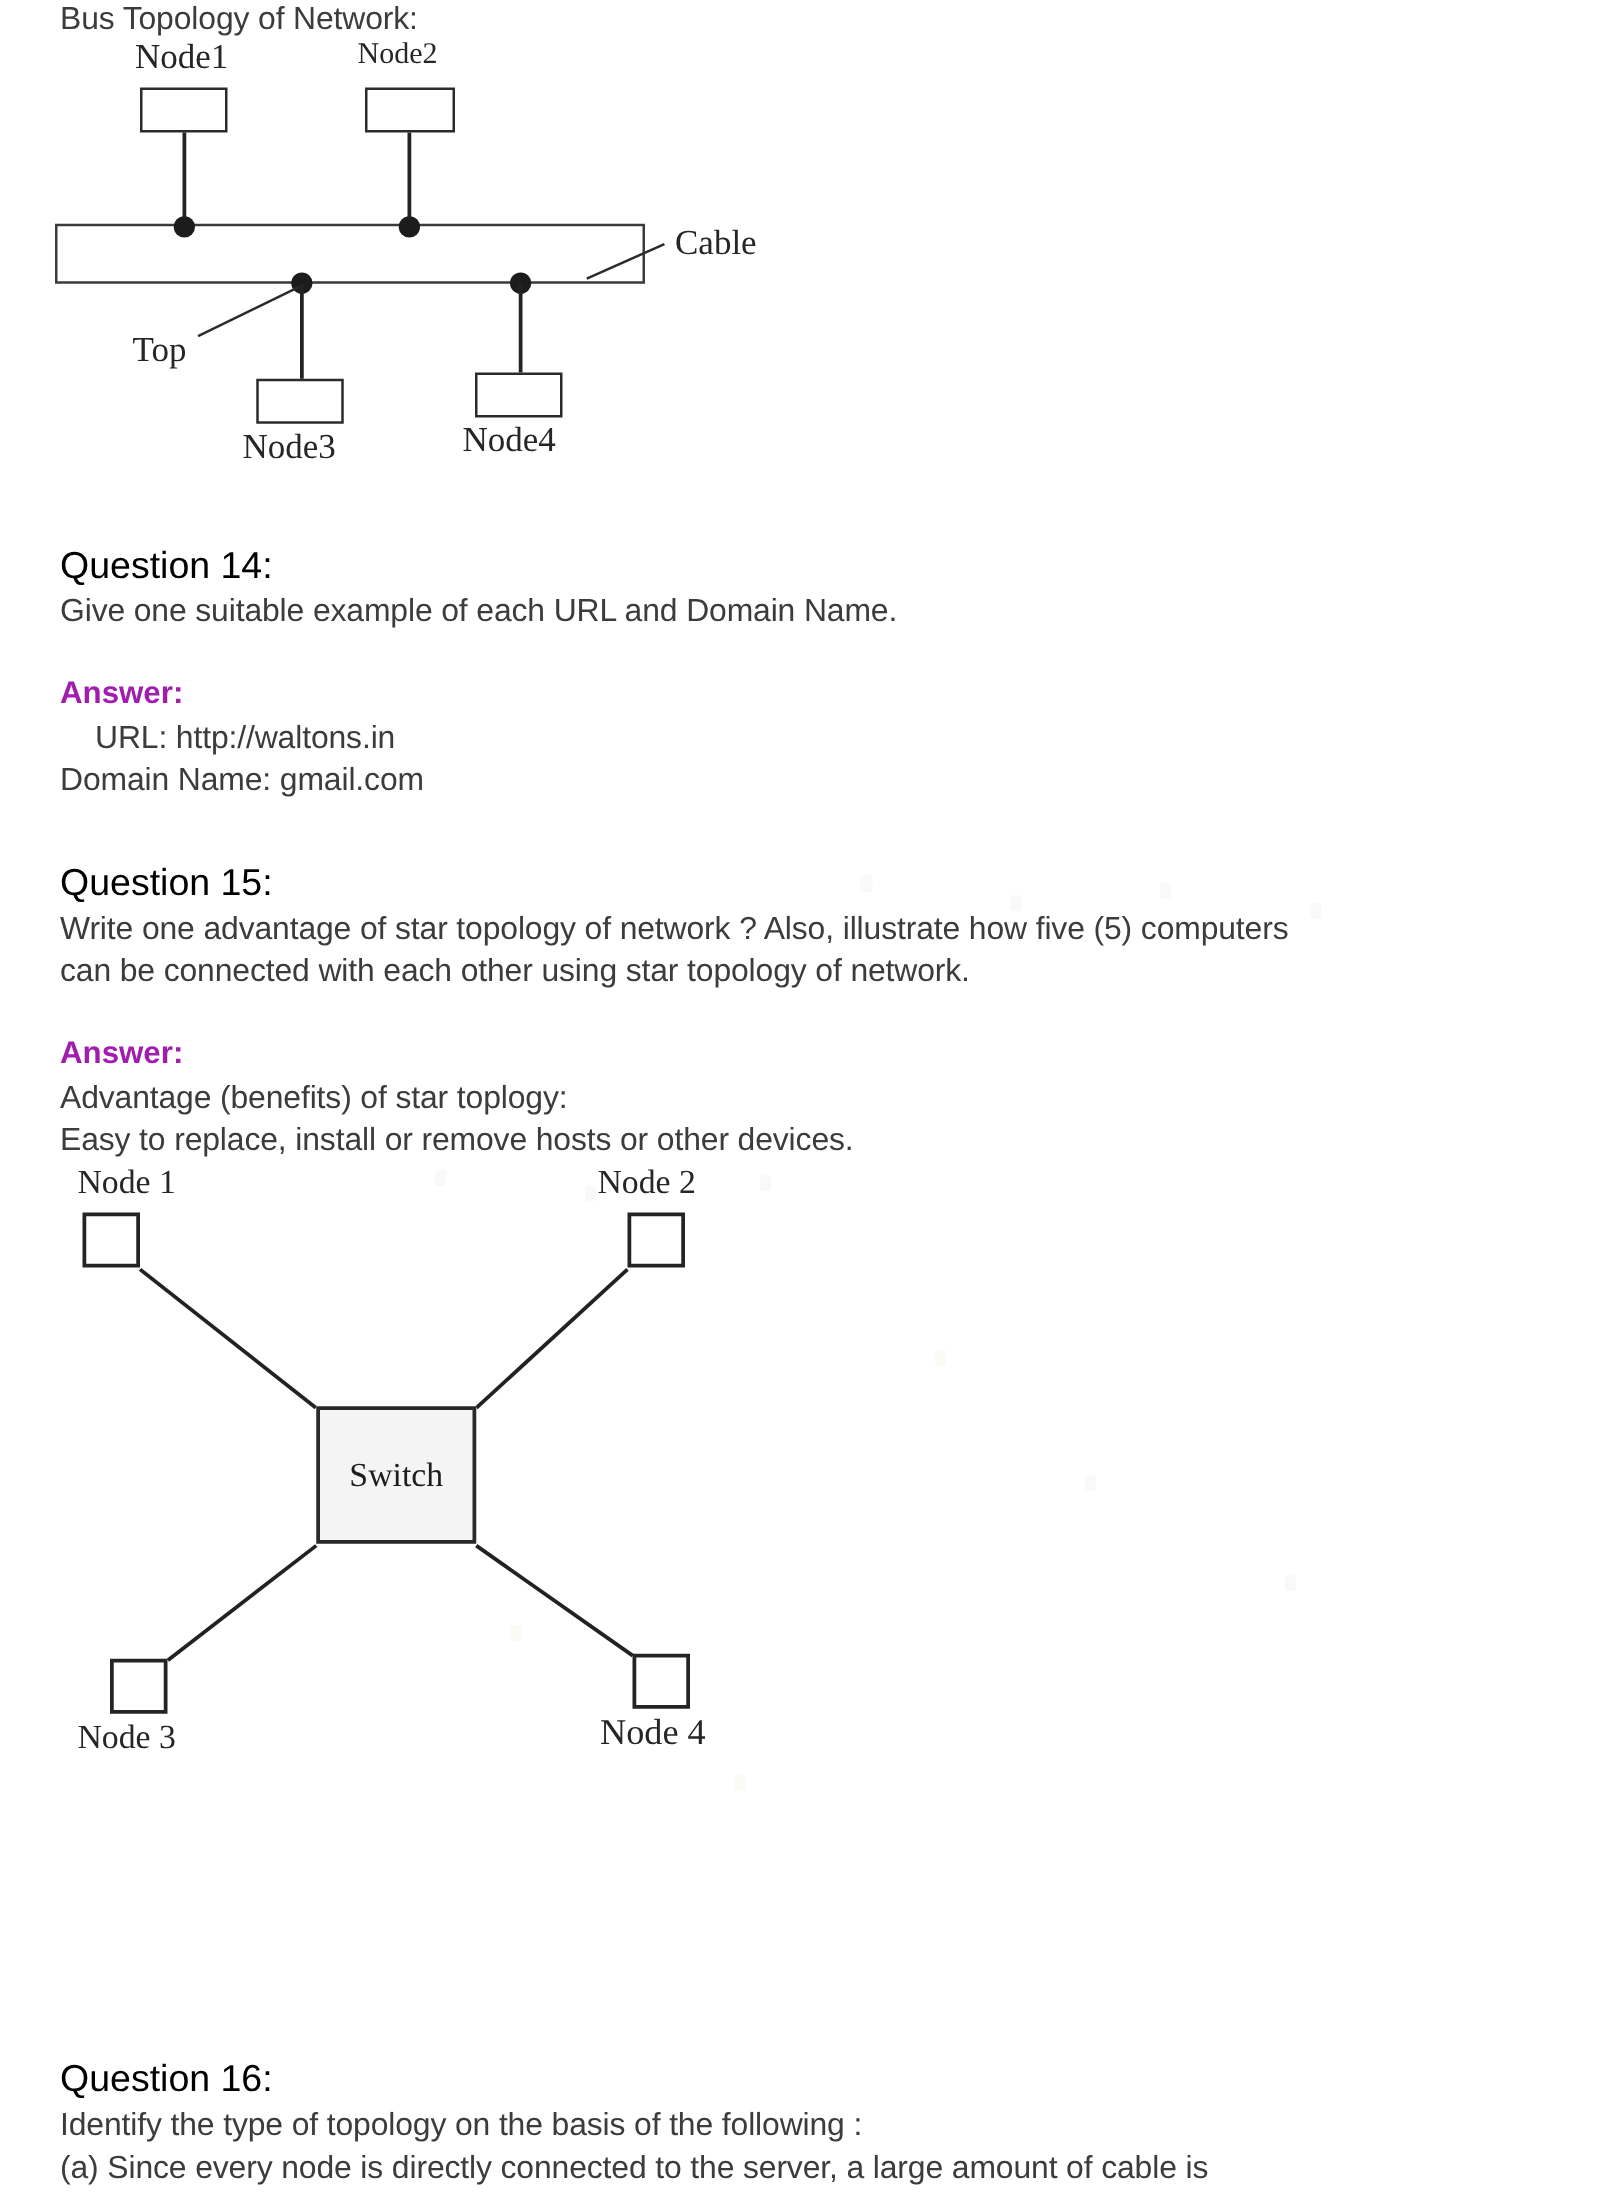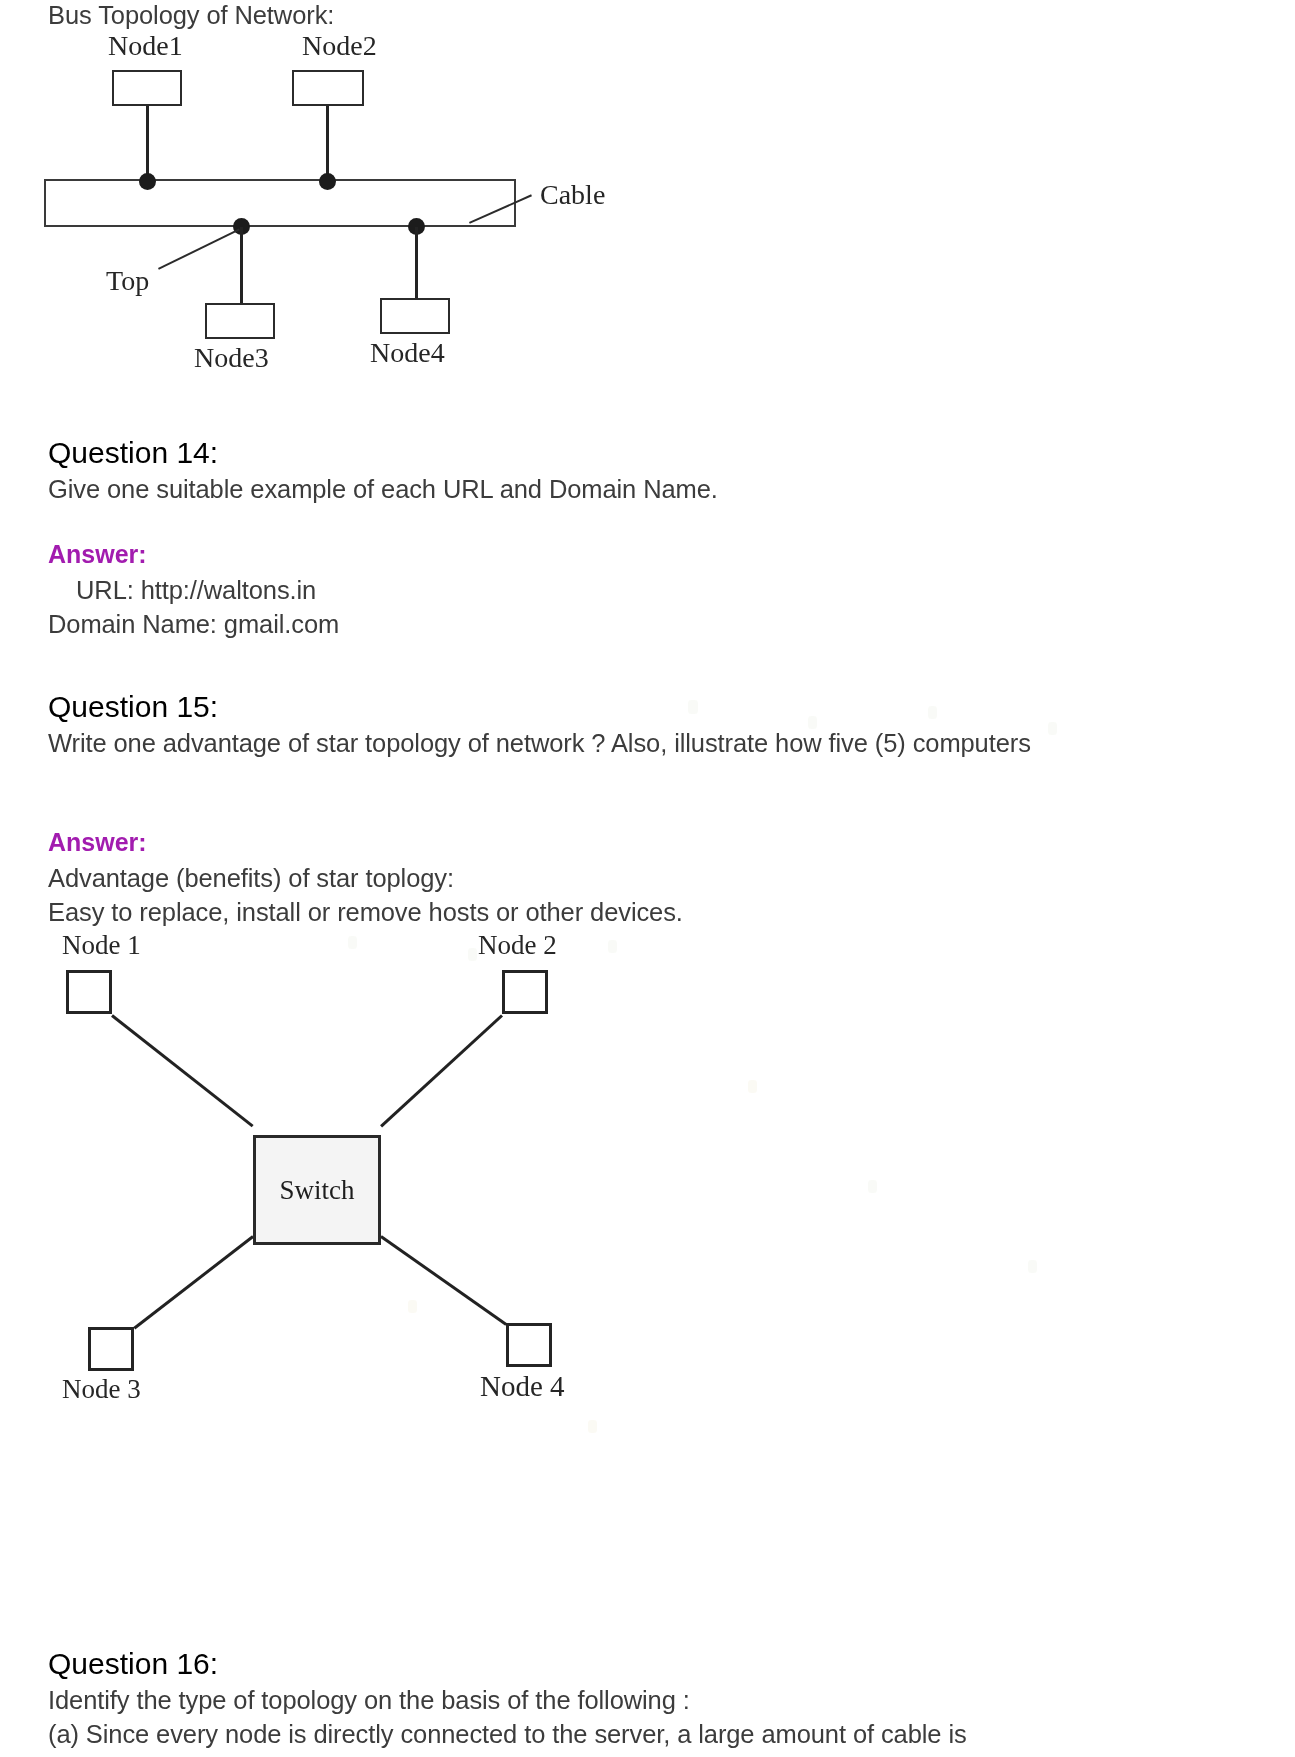--- a/index.html
+++ b/index.html
@@ -147,21 +147,21 @@
 <div class="page">
 
   <div class="abs body-text" style="left:0px; top:-2px;">Bus Topology of Network:</div>
 
   <div id="bus-topology-diagram">
 
     <div class="abs serif-label" style="left:60px; top:8px; font-size:28px;">Node1</div>
     <div class="node-box" style="left:64px; top:48px; width:70px; height:36px;"></div>
     <div class="v-line" style="left:98px; top:84px; height:75px;"></div>
 
-    <div class="abs serif-label" style="left:254px; top:8px; font-size:28px;">Node2</div>
+    <div class="abs serif-label" style="left:238px; top:8px; font-size:24px;">Node2</div>
     <div class="node-box" style="left:244px; top:48px; width:72px; height:36px;"></div>
     <div class="v-line" style="left:278px; top:84px; height:75px;"></div>
 
     <div class="bus-bar" style="left:-4px; top:157px; width:472px; height:48px;"></div>
 
     <div class="bus-dot" style="left:91px; top:151px;"></div>
     <div class="bus-dot" style="left:271px; top:151px;"></div>
 
     <div class="bus-dot" style="left:185px; top:196px;"></div>
     <div class="bus-dot" style="left:360px; top:196px;"></div>
@@ -183,20 +183,21 @@
 
   <div class="abs q-heading" style="left:0px; top:437px;">Question 14:</div>
   <div class="abs body-text" style="left:0px; top:472px;">Give one suitable example of each URL and Domain Name.</div>
 
   <div class="abs a-heading" style="left:0px; top:538px;">Answer:</div>
   <div class="abs body-text" style="left:0px; top:573px;padding-left:28px;">URL: http://waltons.in</div>
   <div class="abs body-text" style="left:0px; top:607px;">Domain Name: gmail.com</div>
 
   <div class="abs q-heading" style="left:0px; top:691px;">Question 15:</div>
   <div class="abs body-text" style="left:0px; top:726px;">Write one advantage of star topology of network ? Also, illustrate how five (5) computers</div>
+  <div class="abs body-text" style="left:0px; top:760px;">can be connected with each other using star topology of network.</div>
 
   <div class="abs a-heading" style="left:0px; top:826px;">Answer:</div>
   <div class="abs body-text" style="left:0px; top:895px;">Easy to replace, install or remove hosts or other devices.</div>
   <div class="abs body-text" style="left:0px; top:861px;">Advantage (benefits) of star toplogy:</div>
 
   <div id="star-topology-diagram">
 
     <div class="abs serif-label" style="left:14px; top:0px; font-size:27px;">Node 1</div>
     <div class="star-node" style="left:18px; top:40px;"></div>
 
@@ -210,21 +211,21 @@
     <div class="abs serif-label" style="left:432px; top:440px; font-size:29px;">Node 4</div>
 
     <div class="spoke" style="left:64px; top:84px; width:179px; transform:rotate(38.2deg);"></div>
 
     <div class="spoke" style="left:454px; top:84px; width:164px; transform:rotate(137.5deg);"></div>
 
     <div class="spoke" style="left:205px; top:305px; width:150px; transform:rotate(142.3deg);"></div>
 
     <div class="spoke" style="left:333px; top:305px; width:153px; transform:rotate(35.1deg);"></div>
 
-    <div class="switch-box" style="left:205px; top:205px; width:128px; height:110px;">
+    <div class="switch-box" style="left:205px; top:195px; width:128px; height:110px;">
       <span>Switch</span>
     </div>
   </div>
 
   <div class="abs q-heading" style="left:0px; top:1648px;">Question 16:</div>
   <div class="abs body-text" style="left:0px; top:1683px;">Identify the type of topology on the basis of the following :</div>
   <div class="abs body-text" style="left:0px; top:1717px;">(a) Since every node is directly connected to the server, a large amount of cable is</div>
 
   <svg class="speckle" width="1295" height="1757" viewBox="0 0 1295 1757" xmlns="http://www.w3.org/2000/svg">
     <g fill="#eef3ea">

